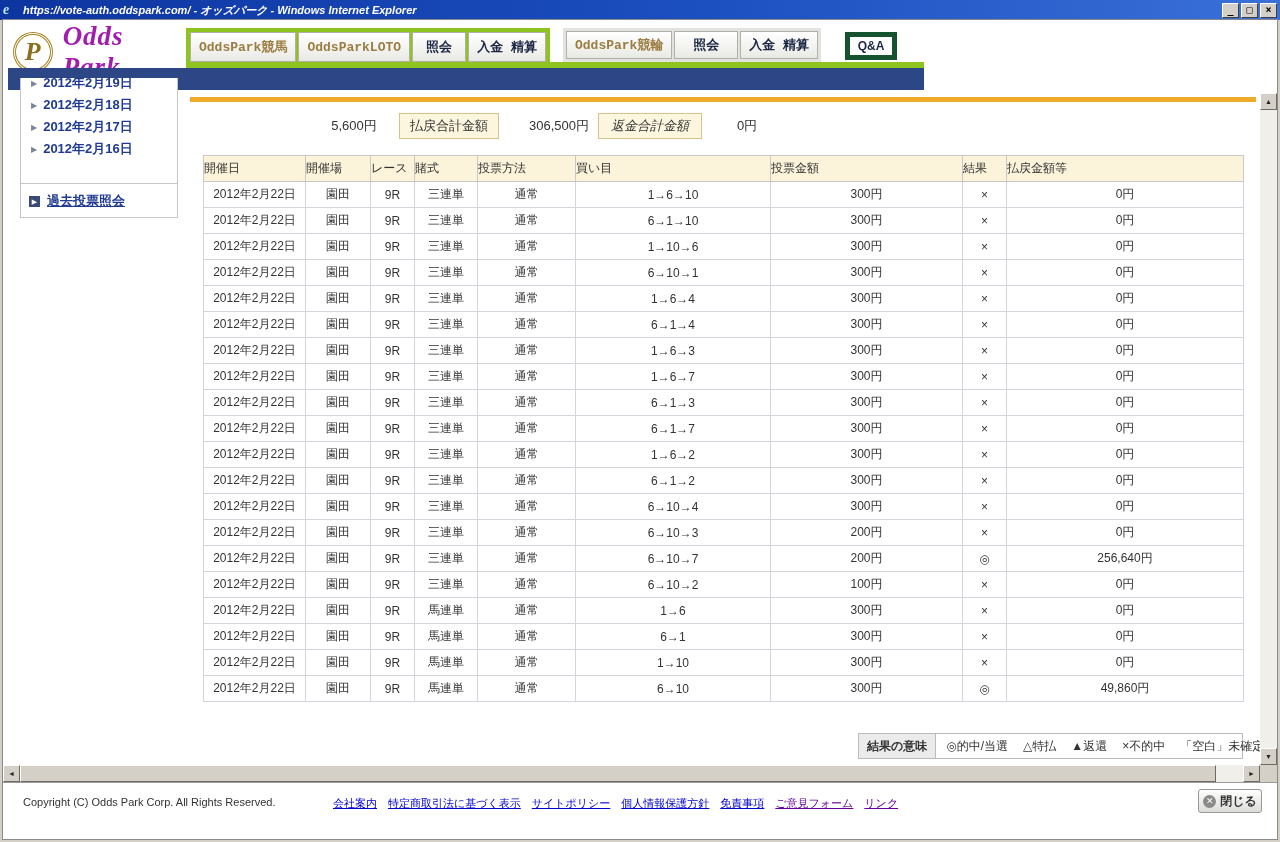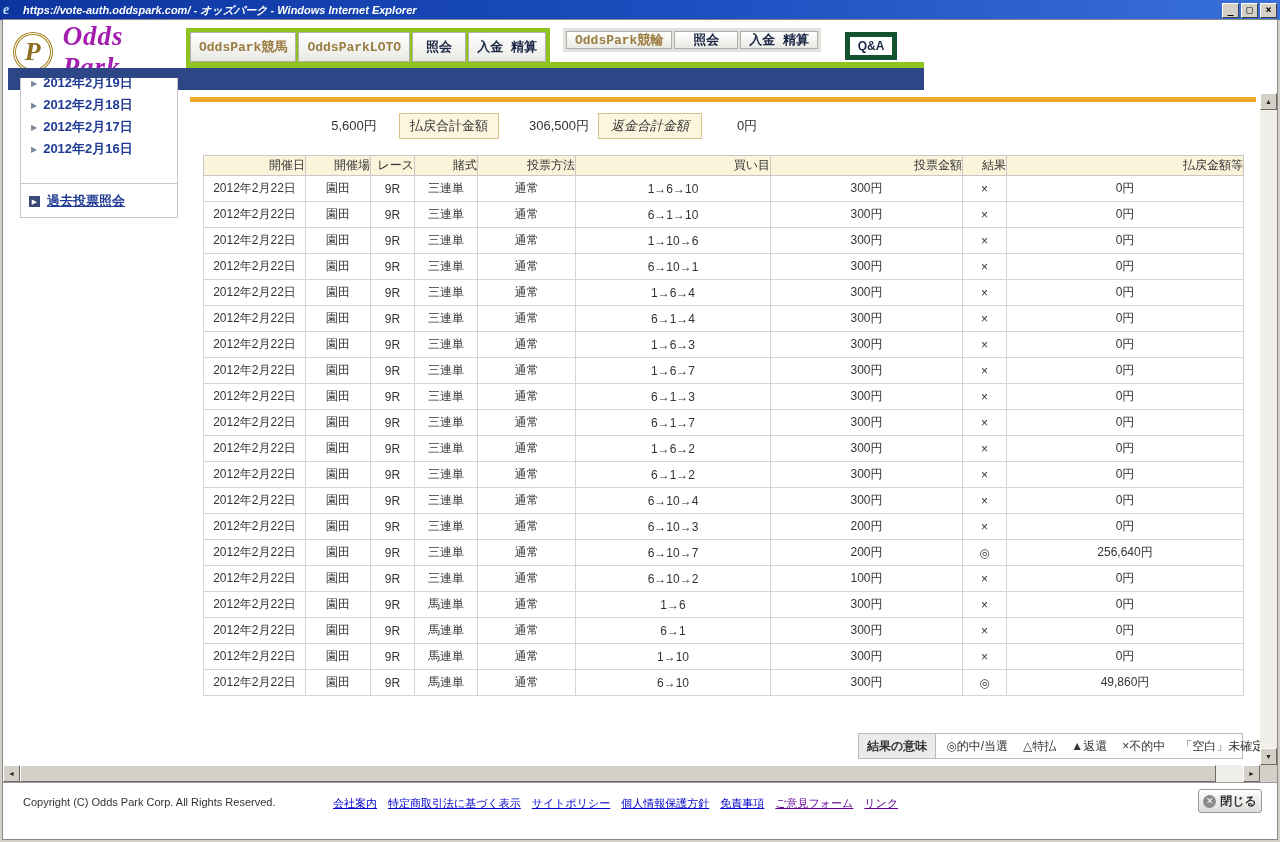--- a/index.html
+++ b/index.html
@@ -21,21 +21,21 @@
     outline:1px solid #8a8a8a; overflow:hidden; }
 
   
   .logo { position:absolute; left:10px; top:6px; width:175px; height:52px; display:flex; align-items:center; }
   .logo-mark { width:40px; height:40px; border:3px double #a5821e; border-radius:50%;
     color:#8d6e1e; font:italic bold 26px/34px "Liberation Serif",serif; text-align:center; }
   .logo-text { margin-left:10px; color:#a21caf; font:italic bold 27px "Liberation Serif",serif; letter-spacing:1px; }
 
   .nav-green { position:absolute; left:183px; top:8px; width:364px; height:38px;
     background:#8FC31F; padding:4px; display:flex; gap:2px; }
-  .nav-gray { position:absolute; left:560px; top:8px; width:258px; height:24px;
+  .nav-gray { position:absolute; left:560px; top:8px; width:258px; height:34px;
     background:#E2E2DE; padding:3px; display:flex; gap:2px; }
   .nav-btn { flex:1; background:linear-gradient(#ffffff,#e9e9e4); border:1px solid #b0b0a8;
     font-size:13px; font-weight:bold; display:flex; align-items:center; justify-content:center;
     white-space:nowrap; padding:0 8px; cursor:pointer;font-family:Liberation Mono, monospace; }
   .nav-btn.brand { color:#9b7d42; }
   .nav-btn.action { color:#1c2745; }
   .green-strip { position:absolute; left:183px; top:42px; width:738px; height:6px; background:#8FC31F; }
   .qa-btn { position:absolute; left:842px; top:12px; width:52px; height:28px; background:#fff;
     border:5px solid #14532d; font-size:12px; font-weight:bold; color:#1c2745;
     display:flex; align-items:center; justify-content:center; }
@@ -59,22 +59,22 @@
 
   .sum-label { position:absolute; height:26px; background:#fdf6df; border:1px solid #d6c28c;
     display:flex; align-items:center; justify-content:center; font-size:13px; color:#333; }
   .sum-value { position:absolute; height:26px; display:flex; align-items:center; justify-content:center;
     font-size:13px; color:#333; }
   #sl1 { left:200px; top:93px; width:96px;margin-top:45px; }  #sv1 { left:296px; top:93px; width:110px; }
   #sl2 { left:396px; top:93px; width:100px; } #sv2 { left:496px; top:93px; width:120px; }
   #sl3 { left:595px; top:93px; width:104px;font-style:italic; } #sv3 { left:699px; top:93px; width:90px; }
 
   table.bets { position:absolute; left:200px; top:135px; width:1040px; border-collapse:collapse; table-layout:fixed; }
-  table.bets th { background:#fcf3db; border:1px solid #c8c8c8; height:20px;
-    font-size:12px; font-weight:normal; color:#333; text-align:right; }
+  table.bets th { background:#fcf3db; border:1px solid #c8c8c8; height:26px;
+    font-size:12px; font-weight:normal; color:#333; text-align:left; }
   table.bets td { border:1px solid #d4d4dc; height:26px; font-size:12px; color:#333;
     text-align:center; background:#fff; }
 
   .legend { position:absolute; left:855px; top:713px; width:385px; height:26px;
     border:1px solid #bbb; display:flex; align-items:stretch; font-size:12px; color:#333; background:#fff; }
   .legend-title { background:#ebebeb; border-right:1px solid #bbb; font-weight:bold;
     display:flex; align-items:center; padding:0 8px; white-space:nowrap; }
   .legend-items { display:flex; align-items:center; gap:15px; padding:0 10px; white-space:nowrap; }
 
   

